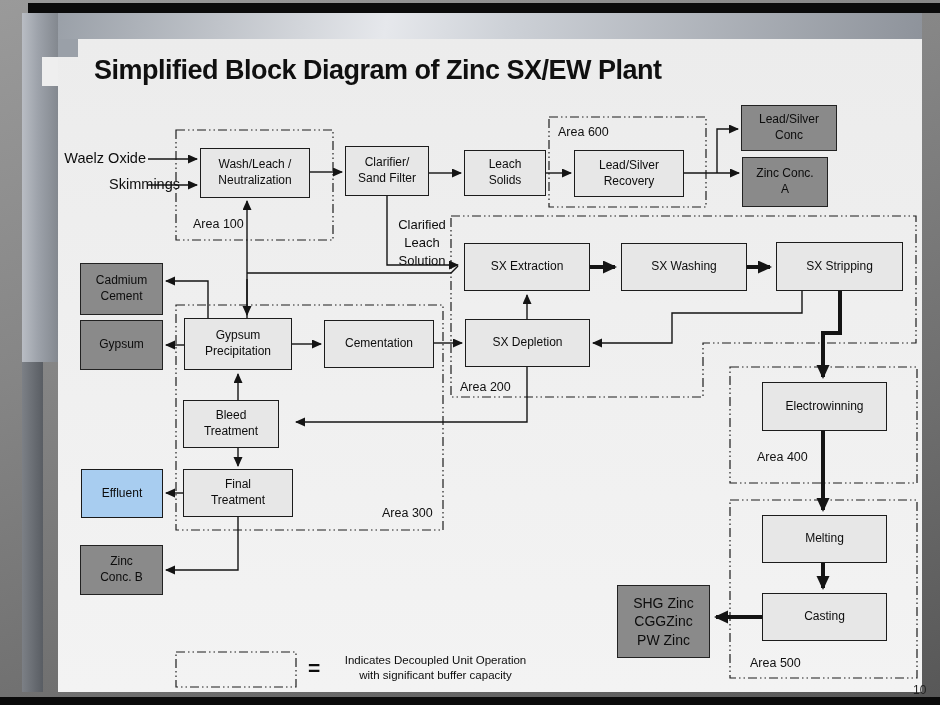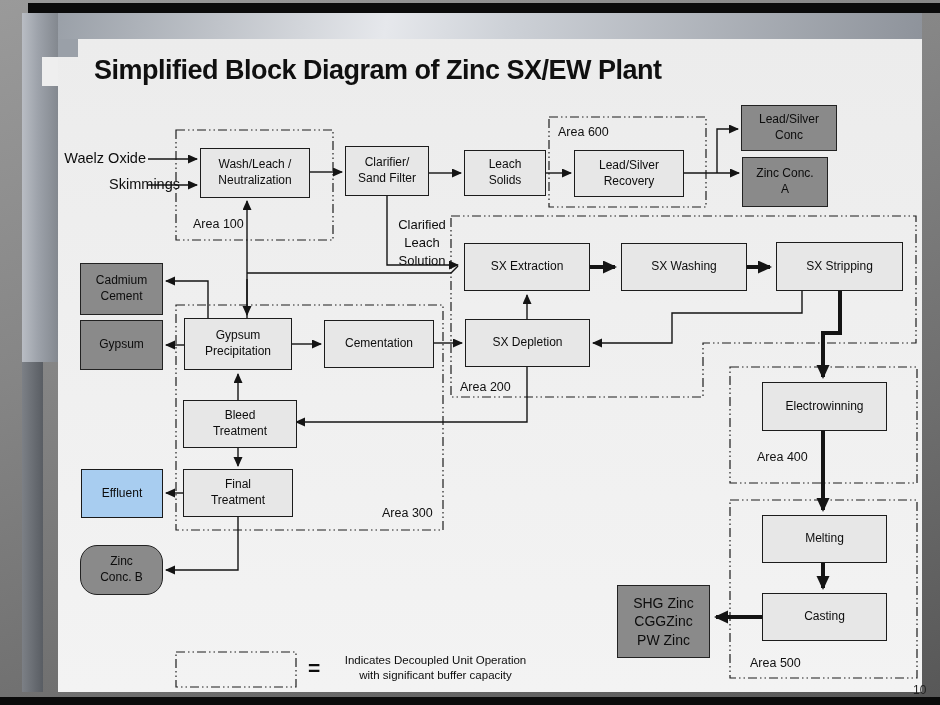--- a/index.html
+++ b/index.html
@@ -121,26 +121,26 @@
     <div class="pbox" style="left:563px;top:204px;width:126px;height:48px;"><span>SX Washing</span></div>
     <div class="pbox" style="left:718px;top:203px;width:127px;height:49px;"><span>SX Stripping</span></div>
     <div class="pbox" style="left:407px;top:280px;width:125px;height:48px;"><span>SX Depletion</span></div>
 
     <div class="pbox dark" style="left:22px;top:224px;width:83px;height:52px;"><span>Cadmium
 Cement</span></div>
     <div class="pbox dark" style="left:22px;top:281px;width:83px;height:50px;"><span>Gypsum</span></div>
     <div class="pbox" style="left:126px;top:279px;width:108px;height:52px;"><span>Gypsum
 Precipitation</span></div>
     <div class="pbox" style="left:266px;top:281px;width:110px;height:48px;"><span>Cementation</span></div>
-    <div class="pbox" style="left:125px;top:361px;width:114px;height:48px;"><span>Bleed
+    <div class="pbox" style="left:125px;top:361px;width:96px;height:48px;"><span>Bleed
 Treatment</span></div>
     <div class="pbox" style="left:125px;top:430px;width:110px;height:48px;"><span>Final
 Treatment</span></div>
     <div class="pbox blue" style="left:23px;top:430px;width:82px;height:49px;"><span>Effluent</span></div>
-    <div class="pbox dark" style="left:22px;top:506px;width:83px;height:50px;border-radius:17px;"><span>Zinc
+    <div class="pbox dark" style="left:22px;top:506px;width:83px;height:50px;"><span>Zinc
 Conc. B</span></div>
 
     <div class="pbox" style="left:704px;top:343px;width:125px;height:49px;"><span>Electrowinning</span></div>
     <div class="pbox" style="left:704px;top:476px;width:125px;height:48px;"><span>Melting</span></div>
     <div class="pbox" style="left:704px;top:554px;width:125px;height:48px;"><span>Casting</span></div>
     <div class="pbox dark" style="left:559px;top:546px;width:93px;height:73px;font-size:14px;"><span>SHG Zinc
 CGGZinc
 PW Zinc</span></div>
 
     <div class="feedlabel" style="left:0;top:111px;width:88px;">Waelz Oxide</div>

